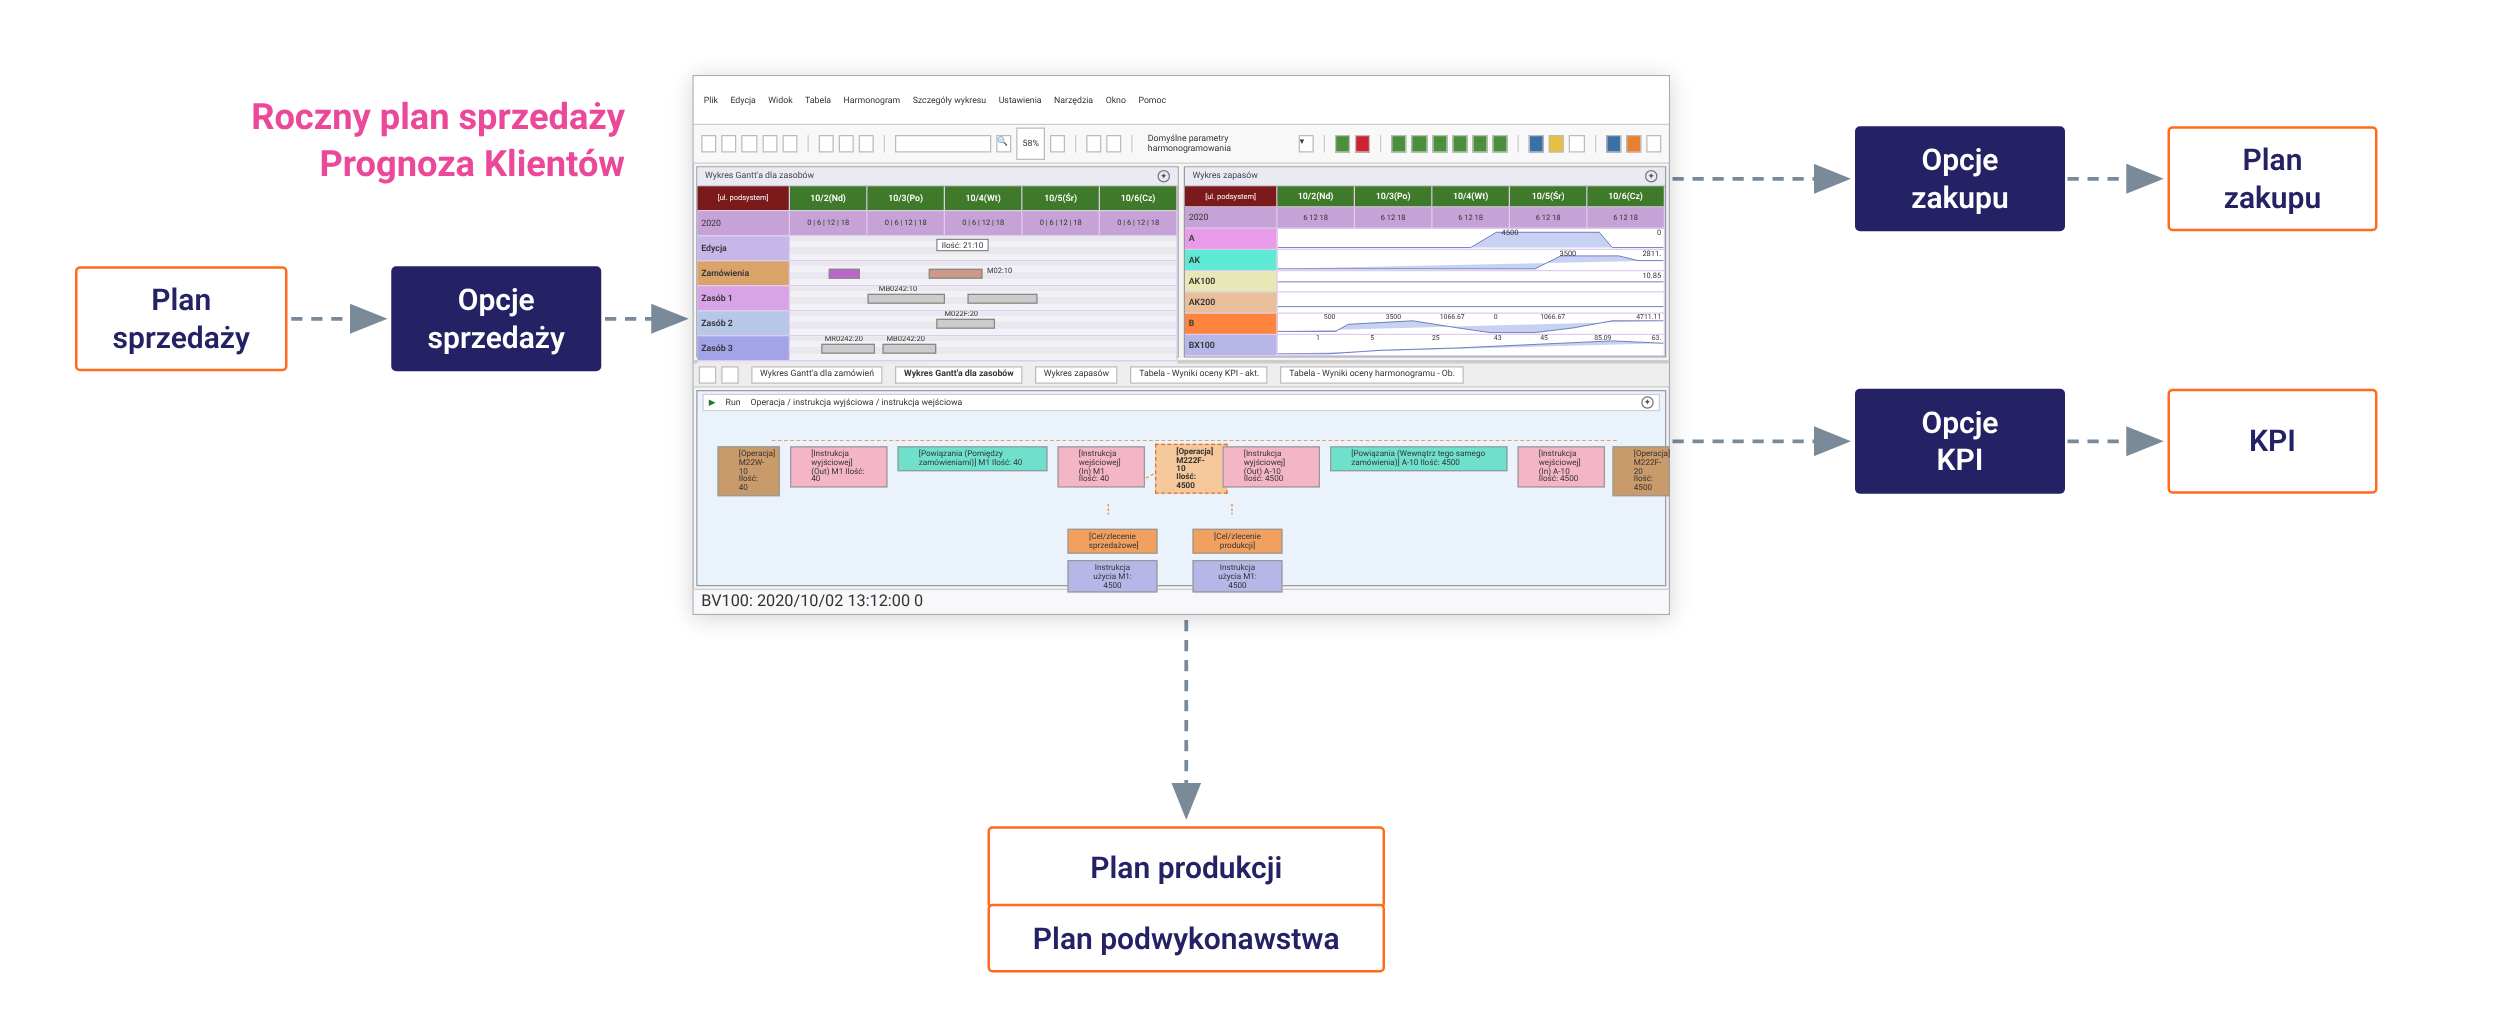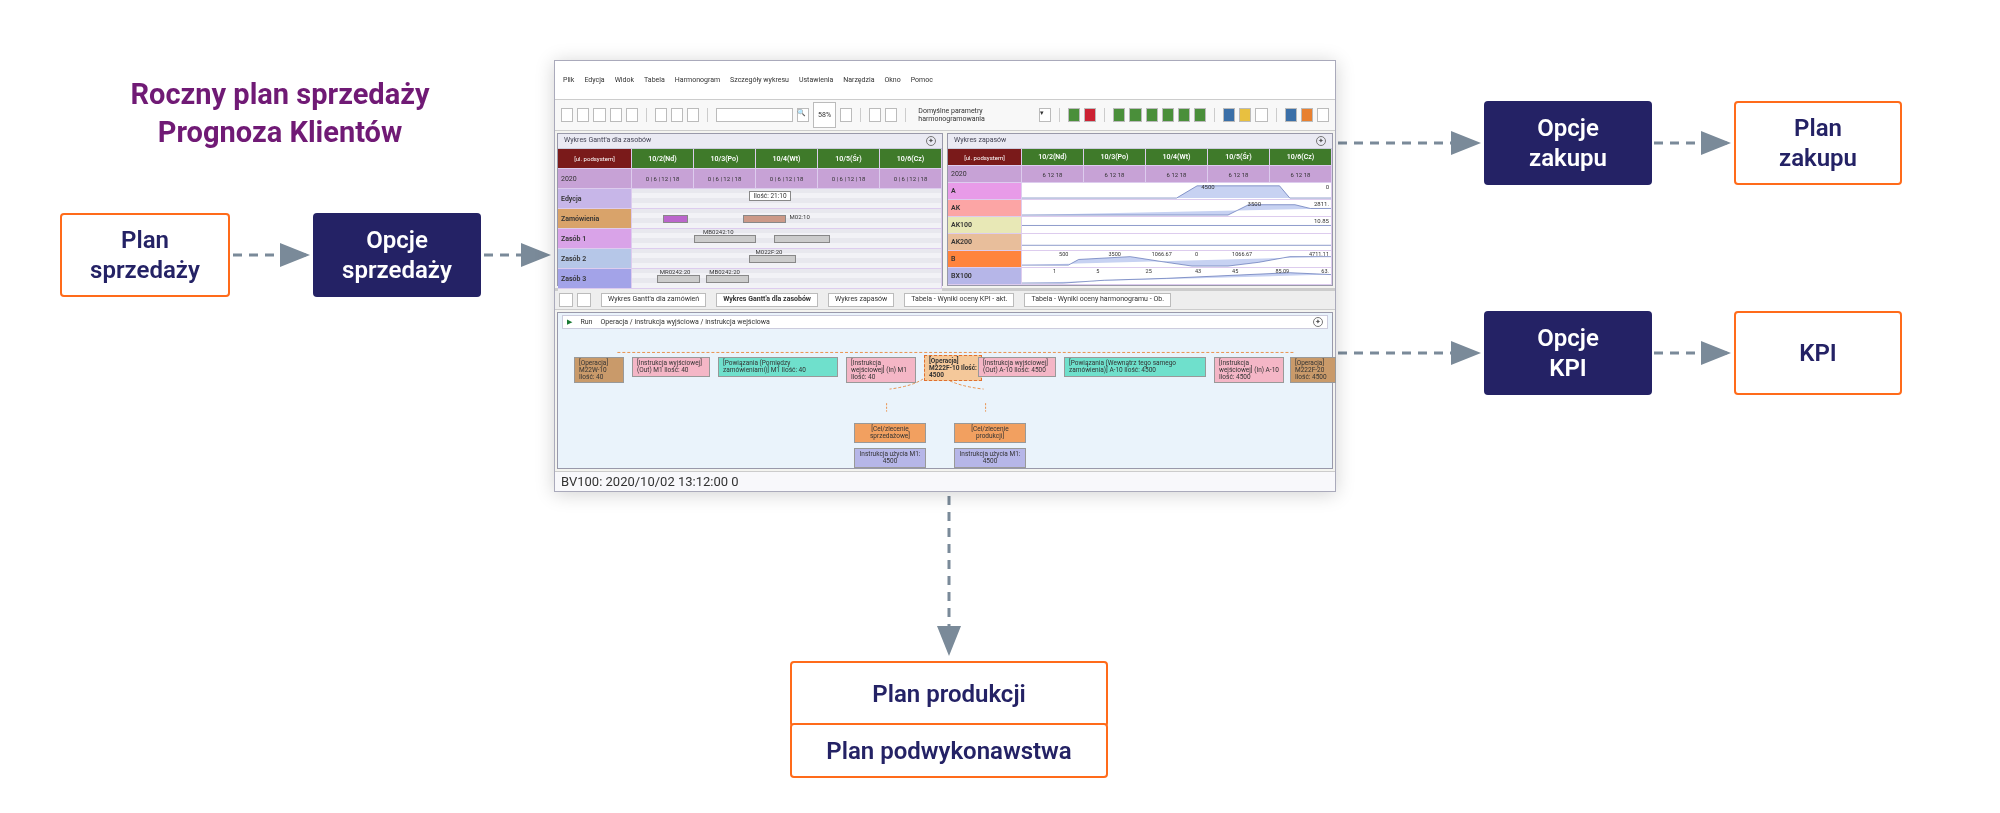--- a/index.html
+++ b/index.html
@@ -5,25 +5,25 @@
   * { box-sizing: border-box; margin: 0; padding: 0; }
   body {
     font-family: -apple-system, BlinkMacSystemFont, "Segoe UI", Roboto, Arial, sans-serif;
     background: #ffffff;
     width: 2000px;
     height: 813px;
     position: relative;
   }
   .title {
     position: absolute;
-    color: #701a75;
+    color: #ec4899;
     font-weight: 700;
     font-size: 29px;
     line-height: 1.3;
-    text-align: center;
+    text-align: right;
   }
   .box {
     position: absolute;
     display: flex;
     align-items: center;
     justify-content: center;
     text-align: center;
     font-weight: 600;
     border-radius: 4px;
     line-height: 1.25;
@@ -89,33 +89,33 @@
   .hdr-corn2 { background: #c7a2d6; text-align:center; }
   .row-lbl { font-weight:600; }
   .row-lbl.zapas { background:#c7b6e8; }
   .row-lbl.zam { background:#d9a36a; }
   .row-lbl.z1 { background:#d9a3e8; }
   .row-lbl.z2 { background:#b6c7e8; }
   .row-lbl.z3 { background:#a3a3e8; }
   .cell-stripes { background: repeating-linear-gradient(0deg, #f2f2f6, #f2f2f6 5px, #e8e8ee 5px, #e8e8ee 10px); position:relative; }
   .gantt-bar { position:absolute; height:8px; top:6px; border:1px solid #888; }
   .right-row-lbl.A { background:#e89be8; }
-  .right-row-lbl.AK { background:#fca5a5; }
+  .right-row-lbl.AK { background:#5eead4; }
   .right-row-lbl.AK1 { background:#e8e8b6; }
   .right-row-lbl.AK2 { background:#e8be9b; }
   .right-row-lbl.B { background:#ff843d; }
   .right-row-lbl.BX { background:#b6b6e8; }
   .sparkline { position:relative; }
   .sparkline svg { position:absolute; inset:0; width:100%; height:100%; }
   .tabbar { display:flex; gap:2px; padding:2px 4px; background:#eee; border-bottom:1px solid #ccc; font-size:7px; }
   .tabbar .tab { padding:1px 6px; border:1px solid #bbb; background:#fff; }
   .tabbar .tab.active { background:#fff; font-weight:700; }
   .flow-pane { flex:1; background:#eaf3fb; border:1px solid #99a; margin:2px; position:relative; }
   .flow-pane .bar-title { position:absolute; top:2px; left:4px; right:4px; background:#fff; border:1px solid #ccd; padding:1px 4px; font-size:7px; display:flex; gap:8px; align-items:center; }
-  .node { position:absolute; padding:2px 4px; font-size:6.5px; border:1px solid #999; text-align:left; line-height:1.05; }
+  .node { position:absolute; padding:2px 16px; font-size:6.5px; border:1px solid #999; text-align:left; line-height:1.05; }
   .node.pink { background:#f4b6c6; }
   .node.orange { background:#f4c89a; border:1px dashed #e07030; }
   .node.teal { background:#6fe0cc; }
   .node.brown { background:#c99a6a; }
   .node.fill-or { background:#f2a060; }
   .node.lav { background:#b6b6e8; }
   .status { padding:2px 6px; font-size:13px; background:#f8f8fb; border-top:1px solid #ccc; }
 </style>
 </head>
 <body>

